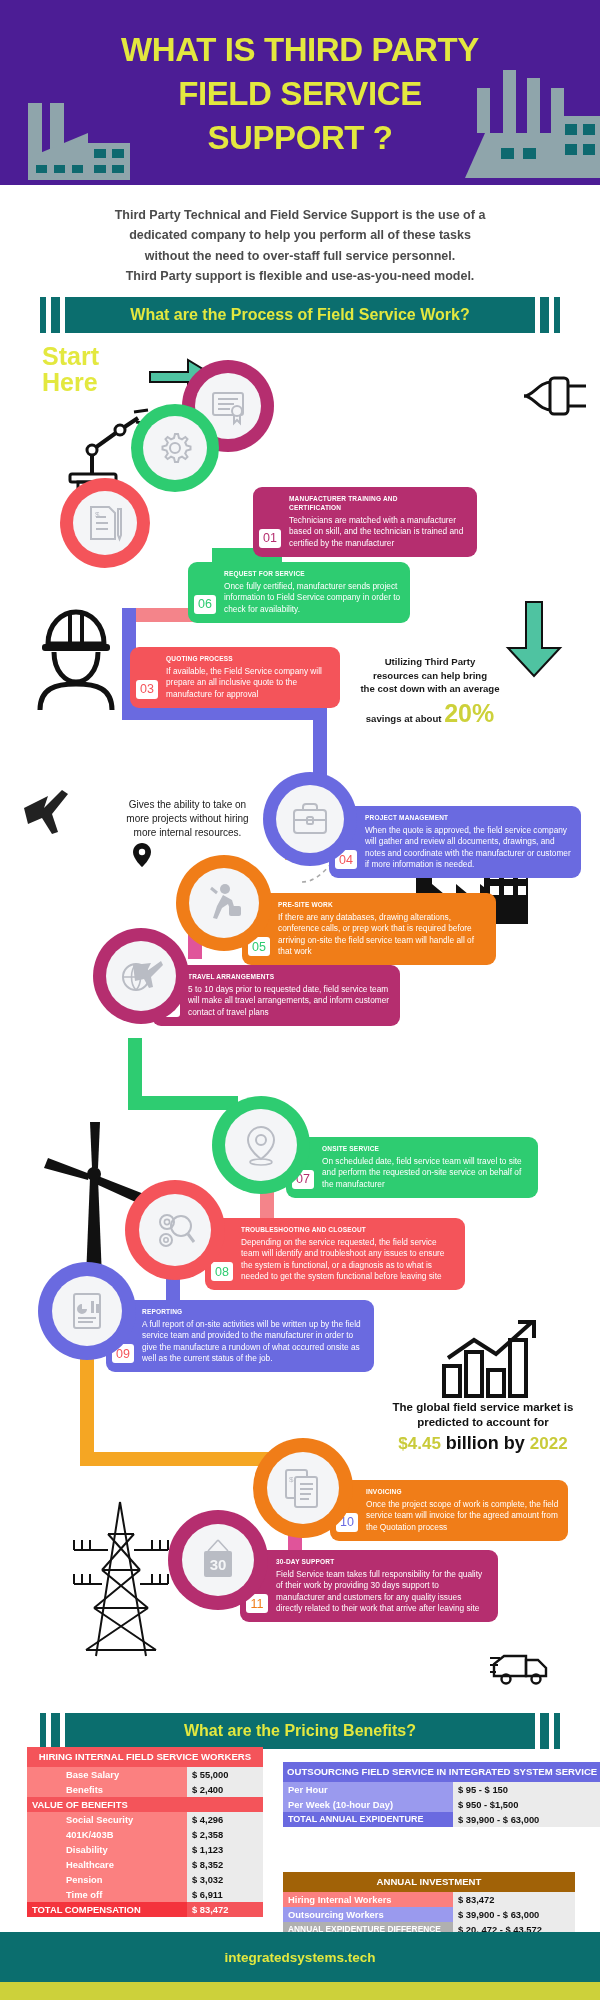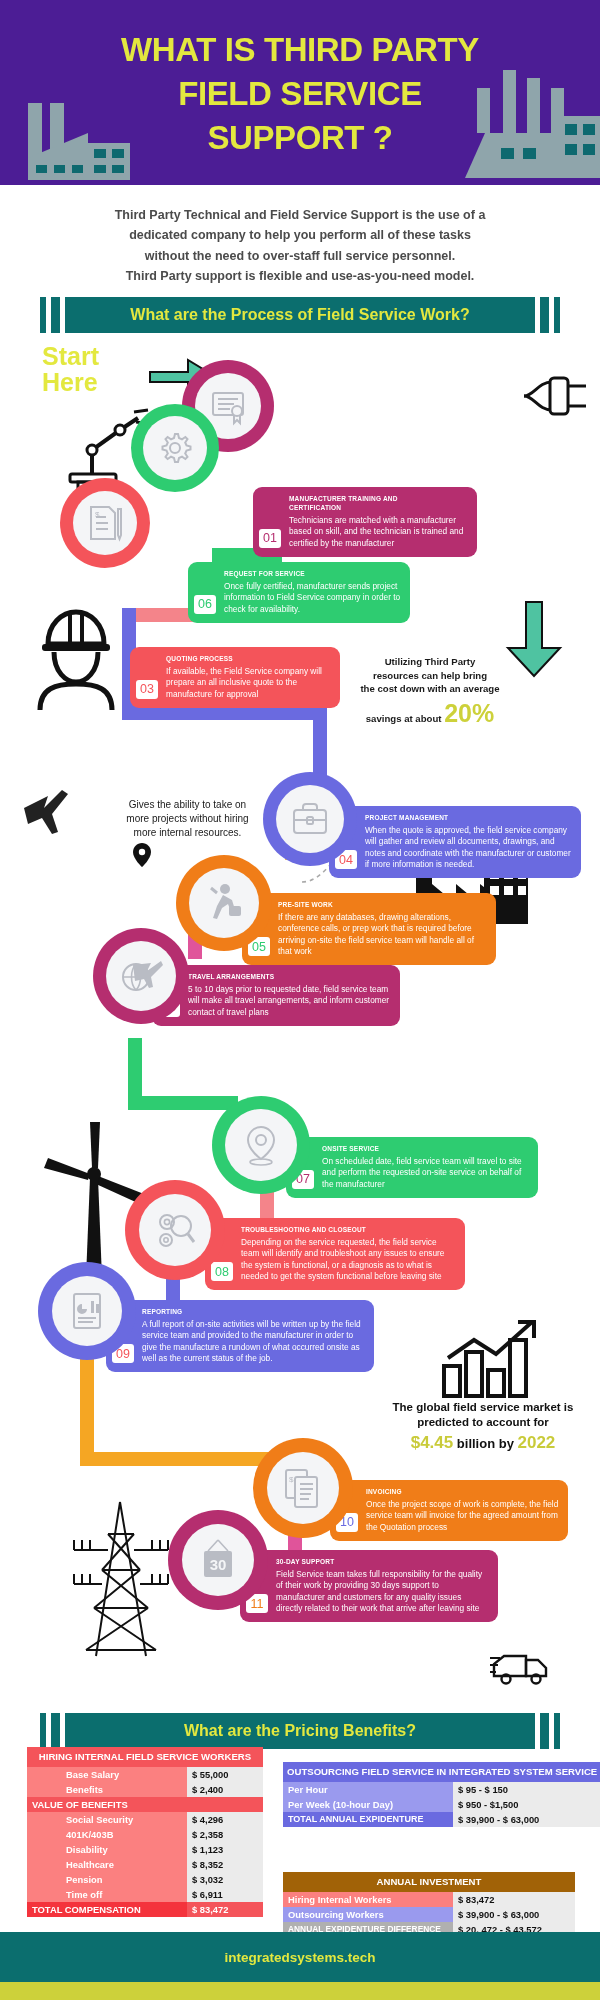--- a/index.html
+++ b/index.html
@@ -458,21 +458,21 @@
     <rect x="26" y="32" width="16" height="44" fill="none" stroke="#111" stroke-width="4"></rect>
     <rect x="48" y="50" width="16" height="26" fill="none" stroke="#111" stroke-width="4"></rect>
     <rect x="70" y="20" width="16" height="56" fill="none" stroke="#111" stroke-width="4"></rect>
     <path d="M8 38 L34 20 L56 34 L92 2" fill="none" stroke="#111" stroke-width="4"></path>
     <path d="M78 2 L94 2 L94 18" fill="none" stroke="#111" stroke-width="4"></path>
   </svg>
   <div class="stat-wrap" style="left:370px;top:1400px;width:226px;">
     <div class="stat-line">The global field service market is</div>
     <div class="stat-line">predicted to account for</div>
     <div class="stat-big">
-      <span class="stat-gold">$4.45</span><span style="font-size:13px;"> billion by </span><span class="stat-gold">2022</span>
+      <span class="stat-gold">$4.45</span><span style="font-size:18px;"> billion by </span><span class="stat-gold">2022</span>
     </div>
   </div>
 
   <div class="node" style="left:253px;top:1438px;width:100px;height:100px;background:#f07d18;">
     <div class="inner" style="inset:14px;">
       <svg width="40" height="44" viewBox="0 0 40 44">
         <rect x="3" y="4" width="21" height="28" rx="2" fill="none" stroke="#b9bcc4" stroke-width="2"></rect>
         <rect x="12" y="11" width="22" height="30" rx="2" fill="#f4f5f7" stroke="#b9bcc4" stroke-width="2"></rect>
         <path d="M17 18 H30 M17 23 H30 M17 28 H28 M17 33 H26" stroke="#b9bcc4" stroke-width="1.8"></path>
         <text x="6" y="16" font-size="8" fill="#b9bcc4">$</text>

